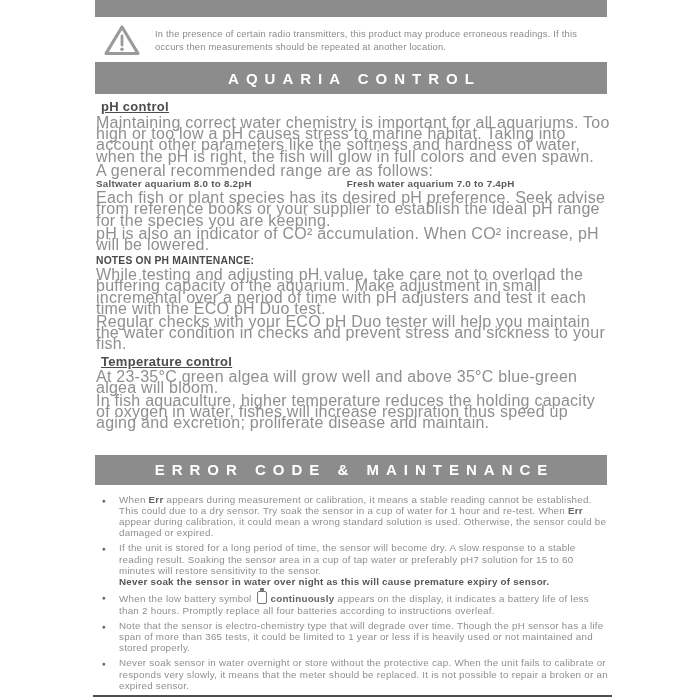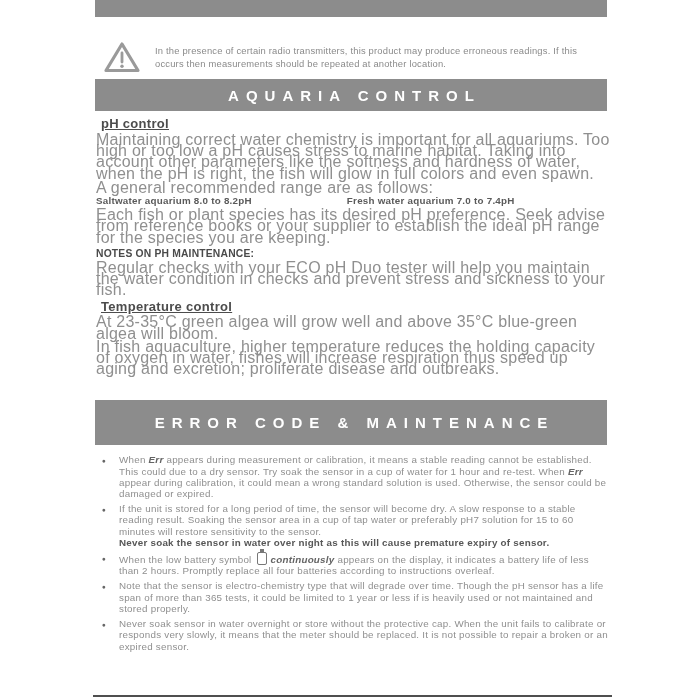--- a/index.html
+++ b/index.html
@@ -2,36 +2,36 @@
 <html><head>
 <meta charset="utf-8">
 <style>
   * { margin:0; padding:0; box-sizing:border-box; }
   html,body { background:#ffffff; }
   .page {
     position:relative; width:700px; height:700px; overflow:hidden;
     background:#ffffff; font-family:"Liberation Sans", sans-serif;
   }
   .prev-bar { position:absolute; top:0; left:95px; width:512px; height:17px; background:#8c8c8c; }
-  .content { position:absolute; top:31px; left:95px; width:515px; }
+  .content { position:absolute; top:14px; left:95px; width:515px; }
 
   .warning-row { display:flex; align-items:flex-start; margin:10px 0 0 8px; }
   .warning-icon-box { flex:0 0 auto; margin-right:14px; }
   .warning-text {
     font-size:9.4px; line-height:12.6px; color:#8a8a8a;
     letter-spacing:0.2px; margin-top:4px; width:442px;
   }
 
   .section-bar {
     height:32px; width:512px; background:#8c8c8c; color:#ffffff;
     display:flex; align-items:center; justify-content:center;
     font-weight:bold; font-size:15px; letter-spacing:7px; padding-left:7px;
   }
   .bar1 { margin-top:1px; }
-  .bar2 { margin-top:26px; height:45px; }
+  .bar2 { margin-top:26px; height:30px; }
 
   .doc-heading { font-size:13px; line-height:15px; color:#4c4c4c; margin:5px 0 0 6px; letter-spacing:0.3px; font-weight:bold;text-decoration:underline; }
   .temp-heading { margin-top:4px; }
   .sub-heading { font-size:10.3px; line-height:12px; color:#4a4a4a; margin:5px 0 0 1px; letter-spacing:0.2px; font-weight:bold; }
 
   .body { font-size:16px; line-height:11.2px; color:#8f8f8f; letter-spacing:0.25px; margin:3px 0 0 1px; }
   .m2 { margin-top:2px; }
 
   .range-row { display:flex; font-weight:bold; color:#5a5a5a; font-size:9.8px; line-height:11.2px; letter-spacing:0.25px; margin:2px 0 0 1px; }
   .range-row .fresh { margin-left:62px;padding-left:33px; }
@@ -39,21 +39,21 @@
   .bullets { list-style:none; margin:9px 0 0; padding:0; }
   .bullets li {
     position:relative; padding-left:24px; margin-top:4px;
     font-size:9.8px; line-height:11.2px; color:#8f8f8f; letter-spacing:0.25px;
   }
   .bullets li:first-child { margin-top:0; }
   .bullets li::before {
     content:"●"; position:absolute; left:7px; top:1px;
     font-size:6.5px; color:#666;
   }
-  .b { font-weight:bold; color:#646464;font-style:italic; }
+  .b { font-weight:bold; color:#646464; }
   .bold-line { font-weight:bold; color:#575757; display:block; }
   .seg {
     font-family:"DejaVu Sans Mono", monospace; font-weight:bold;
     color:#5f5f5f; font-size:10.5px; letter-spacing:0;
   }
   .batt {
     display:inline-block; width:10px; height:13px;
     border:1.5px solid #777; border-radius:2px;
     position:relative; vertical-align:-2px; margin:0 4px 0 2px;
   }
@@ -87,27 +87,29 @@
     <h3 class="doc-heading">pH control</h3>
     <p class="body">Maintaining correct water chemistry is important for all aquariums.  Too high or too low a pH causes stress to marine habitat.   Taking into account other parameters like the softness and hardness of water, when the pH is right, the fish will glow in full colors and even spawn.</p>
     <p class="body">A general recommended range are as follows:</p>
 
     <div class="range-row">
       <span class="salt">Saltwater aquarium  8.0 to 8.2pH</span>
       <span class="fresh">Fresh water aquarium 7.0 to 7.4pH</span>
     </div>
 
     <p class="body">Each fish or plant species has its desired pH preference.  Seek advise from reference books or your supplier to establish the ideal pH range for the species you are keeping.</p>
+    <p class="body m2">pH is also an indicator of CO² accumulation.  When CO² increase, pH will be lowered.</p>
 
     <h4 class="sub-heading">NOTES ON PH MAINTENANCE:</h4>
+    <p class="body m2">While testing and adjusting pH value, take care not to overload the buffering capacity of the aquarium.  Make adjustment in small incremental over a period of time with pH adjusters and test it each time with the ECO pH Duo test.</p>
     <p class="body m2">Regular checks with your ECO pH Duo tester will help you maintain the water condition in checks and prevent stress and sickness to your fish.</p>
 
     <h3 class="doc-heading temp-heading">Temperature control</h3>
     <p class="body m2">At 23-35°C green algea will grow well and above 35°C blue-green algea will bloom.</p>
-    <p class="body m2">In fish aquaculture, higher temperature reduces the holding capacity of oxygen in water, fishes will increase respiration thus speed up aging and excretion; proliferate disease and outbreaks.</p>
+    <p class="body m2">In fish aquaculture, higher temperature reduces the holding capacity of oxygen in water, fishes will increase respiration thus speed up aging and excretion; proliferate disease and maintain.</p>
 
     <div class="section-bar bar2">ERROR CODE &amp; MAINTENANCE</div>
 
     <ul class="bullets">
       <li><span>When </span><span class="b">Err</span><span> appears during measurement or calibration, it means a stable reading cannot be established.  This could due to a dry sensor.  Try soak the sensor in a cup of water for 1 hour and re-test.  When </span><span class="b">Err</span><span> appear during calibration, it could mean a wrong standard solution is used.  Otherwise, the sensor could be damaged or expired.</span></li>
 
 
       <li><span>If the unit is stored for a long period of time, the sensor will become dry.  A slow response to a stable reading result.  Soaking the sensor area in a cup of tap water or preferably pH7 solution for 15 to 60 minutes will restore sensitivity to the sensor.</span><span class="bold-line">Never soak the sensor in water over night as this will cause premature expiry of sensor.</span></li>
 
       <li><span>When the low battery symbol </span><span class="batt"></span><span class="b">continuously</span><span> appears on the display, it indicates a battery life of less than 2 hours.  Promptly replace all four batteries according to instructions overleaf.</span></li>

